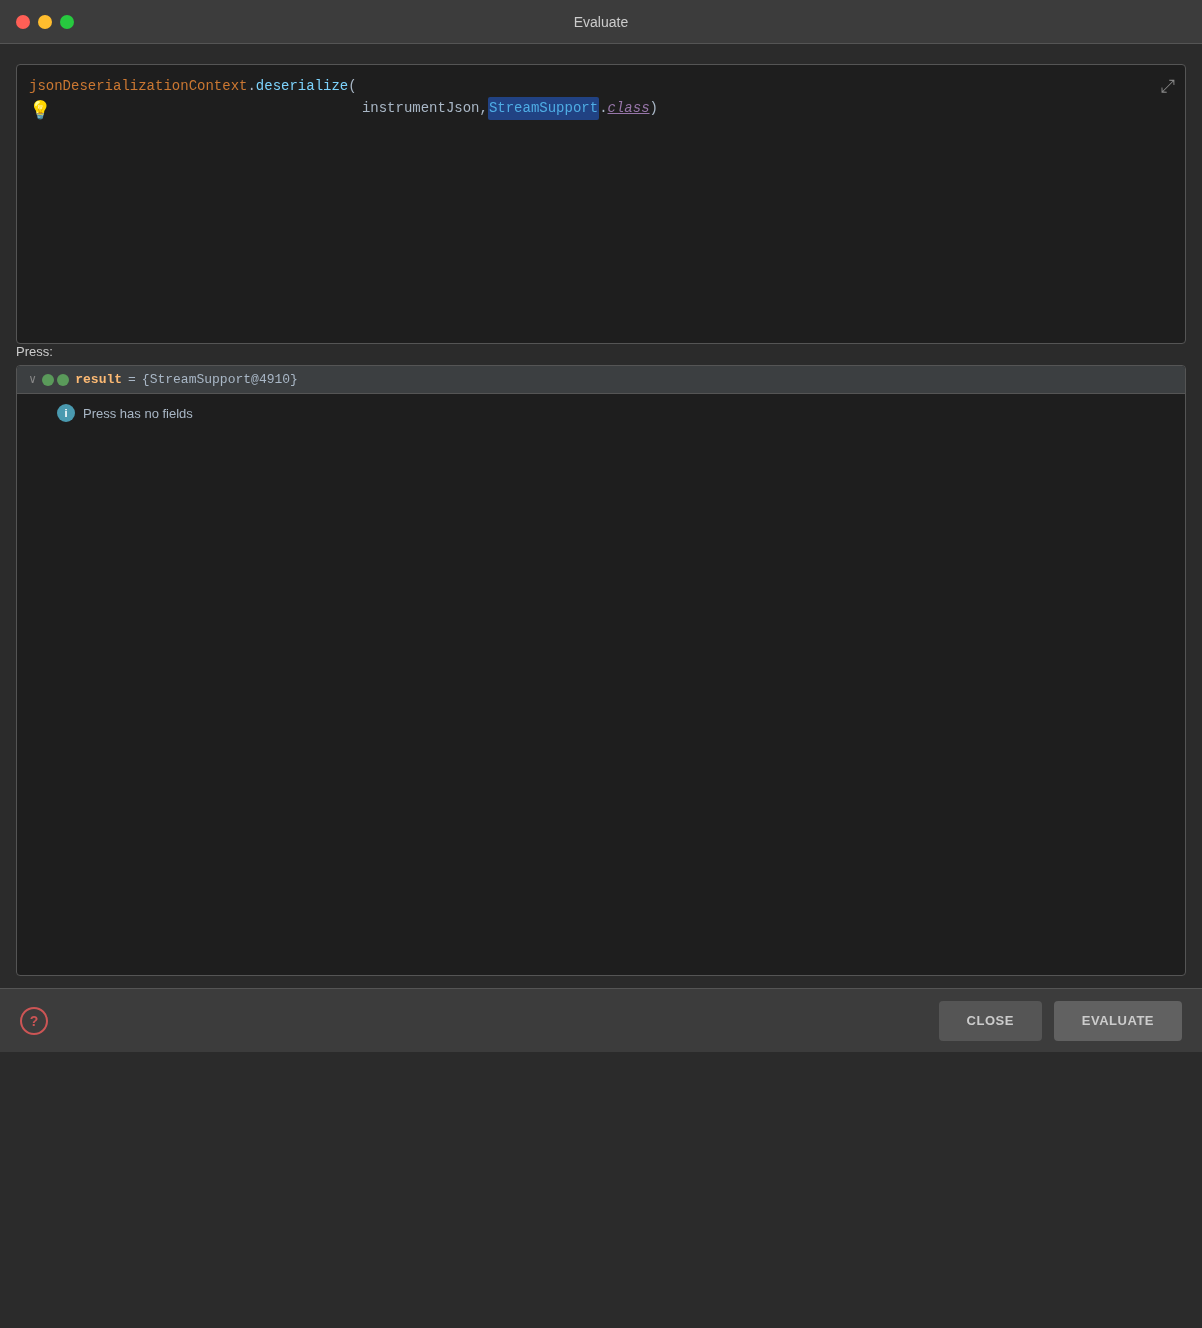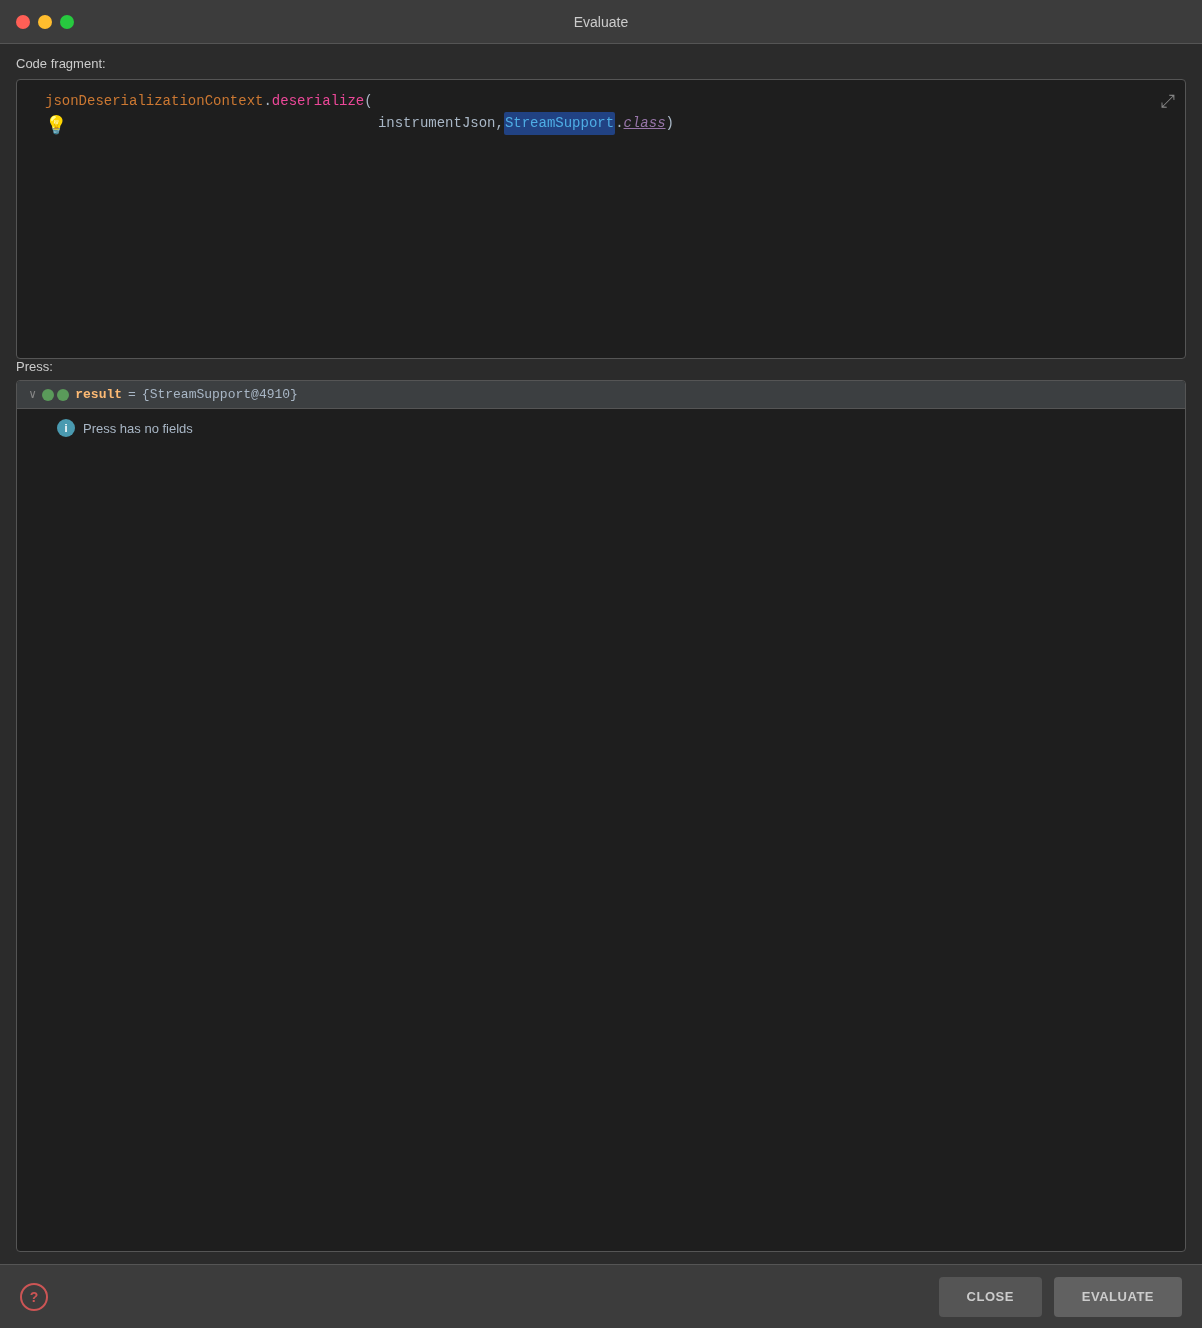--- a/index.html
+++ b/index.html
@@ -7,21 +7,21 @@
       width: 1202px;
       height: 1328px;
       background: #2b2b2b;
       font-family: -apple-system, BlinkMacSystemFont, 'Helvetica Neue', Arial, sans-serif;
       color: #ccc;
       overflow: hidden;
     }
 
     .window {
       width: 1202px;
-      height: 1328px;
+      height: 1052px;
       display: flex;
       flex-direction: column;
       background: #2b2b2b;
     }
 
     
     .title-bar {
       height: 44px;
       background: #3c3c3c;
       display: flex;
@@ -79,45 +79,46 @@
       cursor: pointer;
     }
     .language-selector .chevron {
       font-size: 10px;
     }
 
     .code-editor {
       background: #1e1e1e;
       border: 1px solid #555;
       border-radius: 4px;
-      padding: 10px 28px;
+      padding: 10px 12px;
       min-height: 280px;
       position: relative;
       font-family: 'Menlo', 'Monaco', 'Courier New', monospace;
       font-size: 14px;
       line-height: 1.6;
       overflow: auto;
+      margin-top: 8px;
     }
 
     .code-line {
       display: flex;
       align-items: flex-start;
     }
 
     .expand-icon {
       position: absolute;
       top: 8px;
       right: 10px;
       color: #888;
       font-size: 18px;
       cursor: pointer;
     }
 
     .kw-orange { color: #cc7832; }
-    .kw-yellow { color: #ec4899; }
+    .kw-yellow { color: #7dd3fc; }
     .kw-white { color: #a9b7c6; }
     .kw-teal { color: #4eade5; }
     .kw-purple { color: #9876aa; font-style: italic; text-decoration: underline; }
     .kw-highlight {
       background: #214283;
       border-radius: 2px;
       padding: 0 1px;
       text-align: center;
     }
 
@@ -272,21 +273,20 @@
 
   <div style="position:relative;">
     <div class="language-selector">
       <span>Java</span>
       <span class="chevron">▾</span>
     </div>
   </div>
 
   <div class="main-content">
 
-    <div class="section-label">Code fragment:</div>
 
     <div class="code-editor">
 
       <div class="code-line">
         <span class="kw-orange">jsonDeserializationContext</span>
         <span class="kw-white">.</span>
         <span class="kw-yellow">deserialize</span>
         <span class="kw-white">(</span>
       </div>
 

